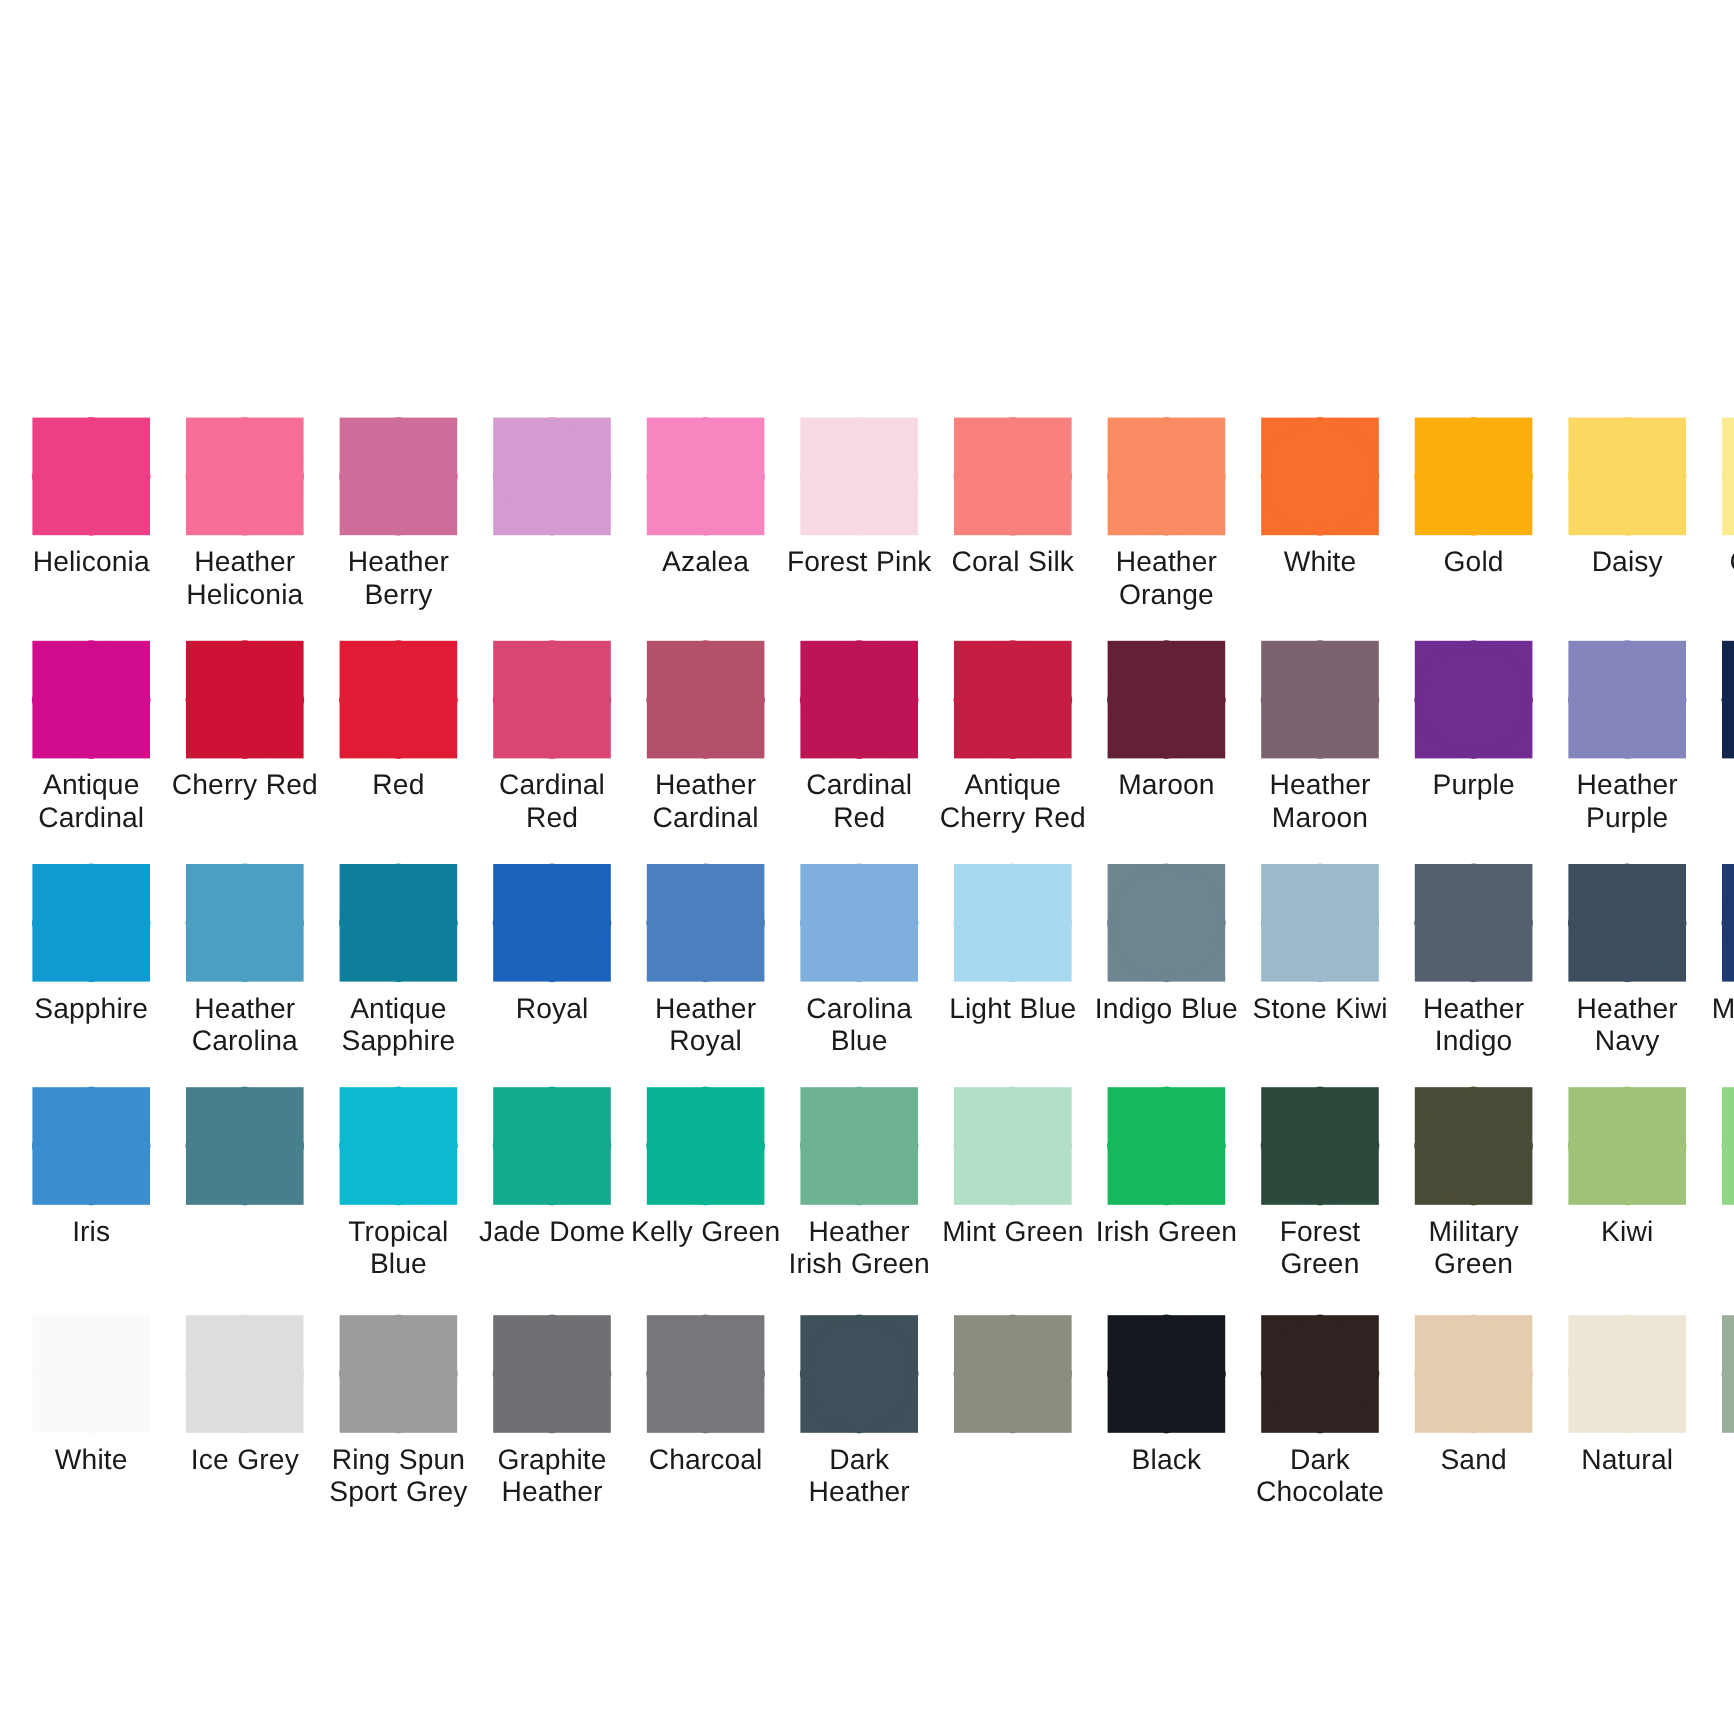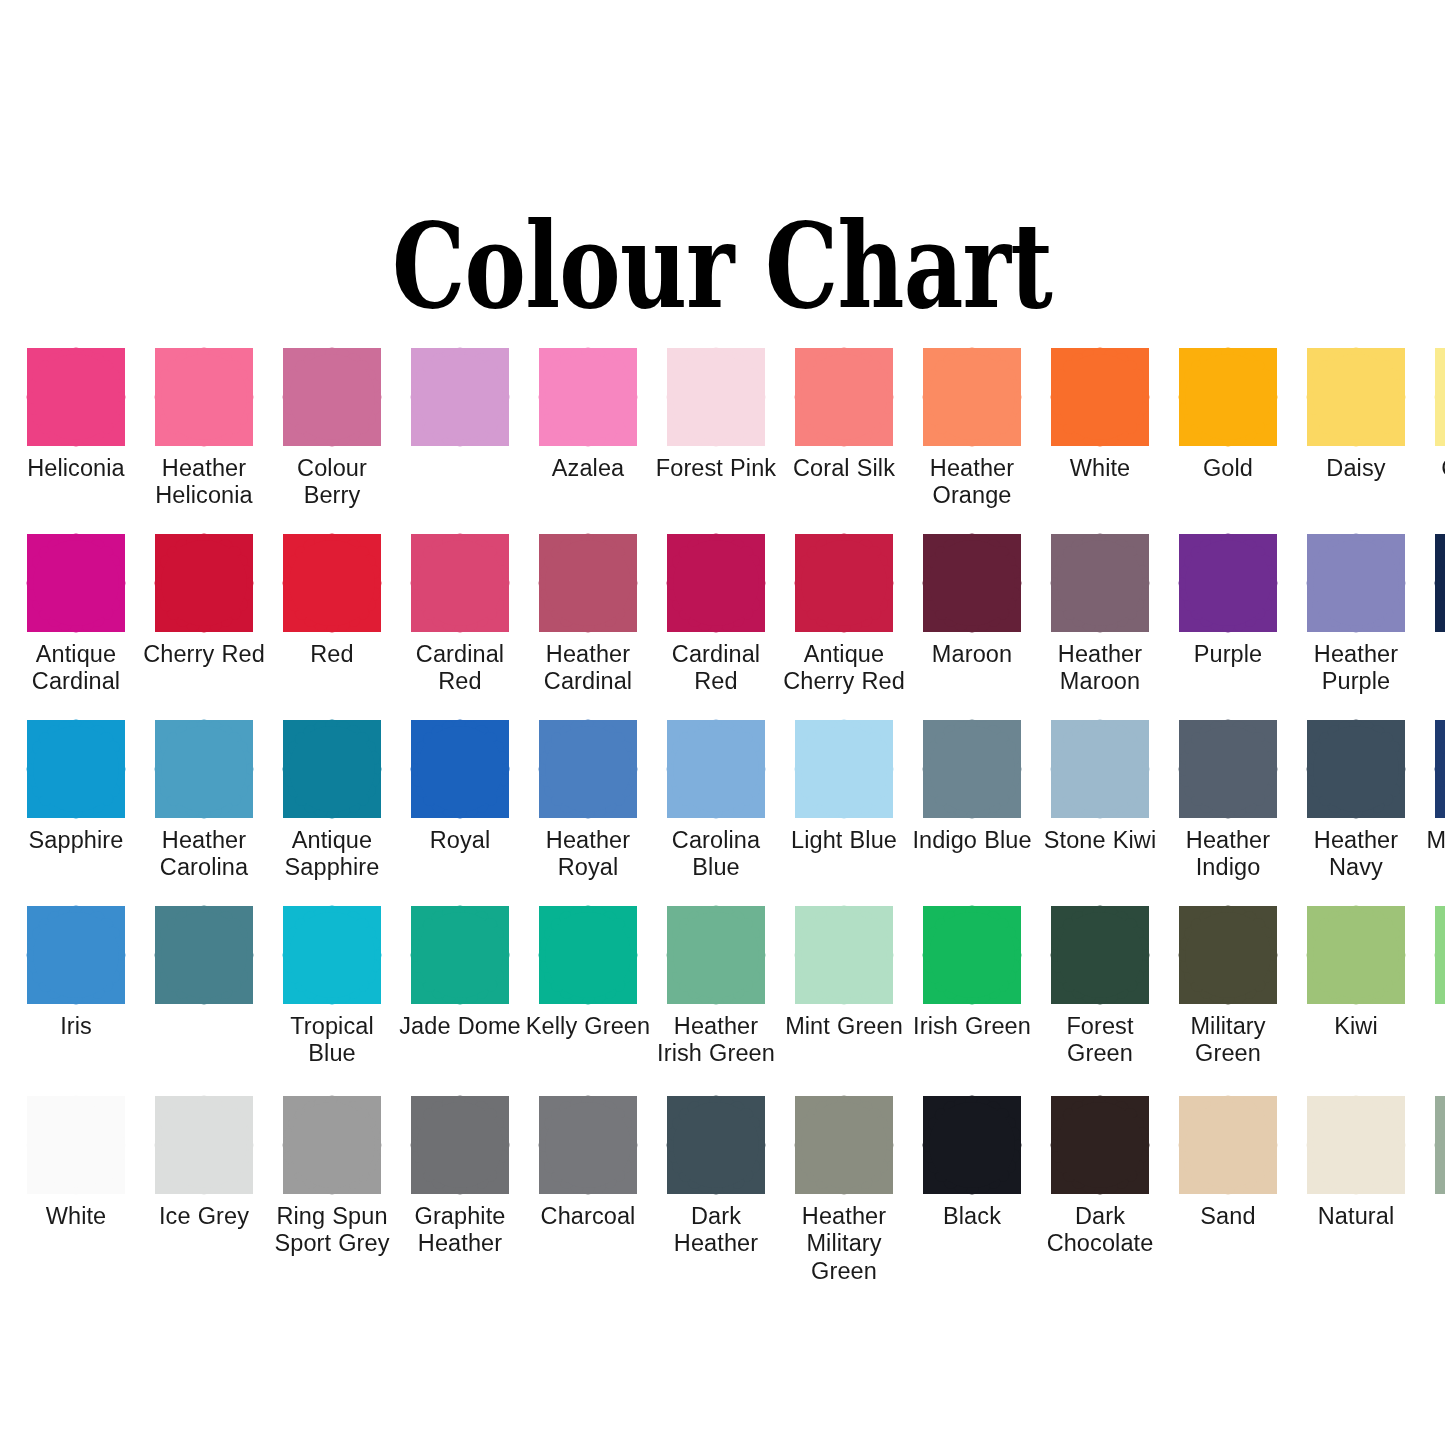--- a/index.html
+++ b/index.html
@@ -113,23 +113,20 @@
     letter-spacing: 0.1px;
     width: 128px;
     word-spacing: 0.5px;
   }
 </style>
 </head>
 <body>
 
 <div class="page">
 
-  <div class="title-wrap">
-    <h1 class="chart-title">Colour Chart</h1>
-  </div>
 
   <div class="swatch-grid">
       <div class="row r0"><div class="cell">
           <div class="swatch" style="background: transparent;">
             <div class="scallops" style="background: rgb(237, 64, 132);">
               <i style="transform: translate(42.5px, 0px); background: rgb(237, 64, 132);"></i>
               <i style="transform: translate(41.05px, 11px); background: rgb(237, 64, 132);"></i>
               <i style="transform: translate(36.81px, 21.25px); background: rgb(237, 64, 132);"></i>
               <i style="transform: translate(30.05px, 30.05px); background: rgb(237, 64, 132);"></i>
               <i style="transform: translate(21.25px, 36.81px); background: rgb(237, 64, 132);"></i>
@@ -210,21 +207,21 @@
               <i style="transform: translate(-11px, -41.05px); background: rgb(204, 110, 153);"></i>
               <i style="transform: translate(0px, -42.5px); background: rgb(204, 110, 153);"></i>
               <i style="transform: translate(11px, -41.05px); background: rgb(204, 110, 153);"></i>
               <i style="transform: translate(21.25px, -36.81px); background: rgb(204, 110, 153);"></i>
               <i style="transform: translate(30.05px, -30.05px); background: rgb(204, 110, 153);"></i>
               <i style="transform: translate(36.81px, -21.25px); background: rgb(204, 110, 153);"></i>
               <i style="transform: translate(41.05px, -11px); background: rgb(204, 110, 153);"></i>
             </div>
             <div class="disc" style="background: rgb(204, 110, 153); width: 86px; height: 86px; inset: 6px auto auto 6px;"></div>
           </div>
-          <div class="label">Colour Berry</div>
+          <div class="label">Heather Berry</div>
         </div><div class="cell">
           <div class="swatch" style="background: transparent;">
             <div class="scallops" style="background: rgb(212, 155, 209);">
               <i style="transform: translate(42.5px, 0px); background: rgb(212, 155, 209);"></i>
               <i style="transform: translate(41.05px, 11px); background: rgb(212, 155, 209);"></i>
               <i style="transform: translate(36.81px, 21.25px); background: rgb(212, 155, 209);"></i>
               <i style="transform: translate(30.05px, 30.05px); background: rgb(212, 155, 209);"></i>
               <i style="transform: translate(21.25px, 36.81px); background: rgb(212, 155, 209);"></i>
               <i style="transform: translate(11px, 41.05px); background: rgb(212, 155, 209);"></i>
               <i style="transform: translate(0px, 42.5px); background: rgb(212, 155, 209);"></i>
@@ -1748,21 +1745,20 @@
               <i style="transform: translate(-11px, -41.05px); background: rgb(138, 141, 128);"></i>
               <i style="transform: translate(0px, -42.5px); background: rgb(138, 141, 128);"></i>
               <i style="transform: translate(11px, -41.05px); background: rgb(138, 141, 128);"></i>
               <i style="transform: translate(21.25px, -36.81px); background: rgb(138, 141, 128);"></i>
               <i style="transform: translate(30.05px, -30.05px); background: rgb(138, 141, 128);"></i>
               <i style="transform: translate(36.81px, -21.25px); background: rgb(138, 141, 128);"></i>
               <i style="transform: translate(41.05px, -11px); background: rgb(138, 141, 128);"></i>
             </div>
             <div class="disc" style="background: rgb(138, 141, 128); width: 86px; height: 86px; inset: 6px auto auto 6px;"></div>
           </div>
-          <div class="label">Heather Military Green</div>
         </div><div class="cell">
           <div class="swatch" style="background: transparent;">
             <div class="scallops" style="background: rgb(22, 24, 31);">
               <i style="transform: translate(42.5px, 0px); background: rgb(22, 24, 31);"></i>
               <i style="transform: translate(41.05px, 11px); background: rgb(22, 24, 31);"></i>
               <i style="transform: translate(36.81px, 21.25px); background: rgb(22, 24, 31);"></i>
               <i style="transform: translate(30.05px, 30.05px); background: rgb(22, 24, 31);"></i>
               <i style="transform: translate(21.25px, 36.81px); background: rgb(22, 24, 31);"></i>
               <i style="transform: translate(11px, 41.05px); background: rgb(22, 24, 31);"></i>
               <i style="transform: translate(0px, 42.5px); background: rgb(22, 24, 31);"></i>

